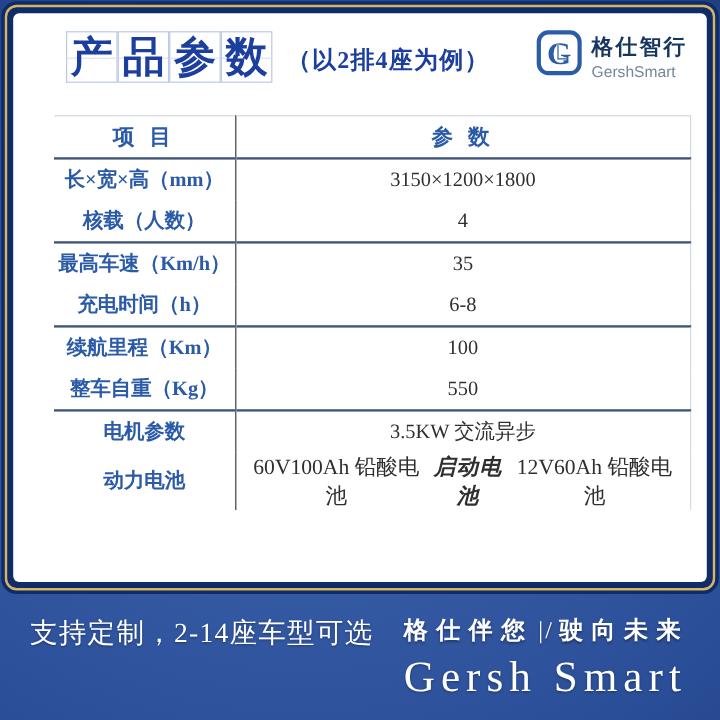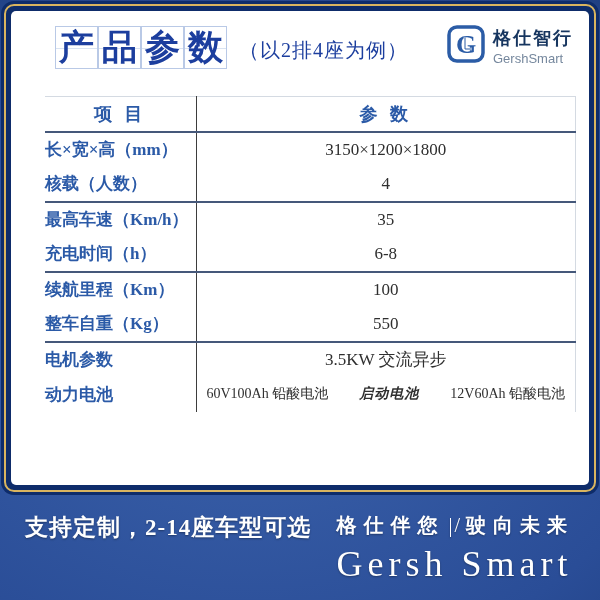--- a/index.html
+++ b/index.html
@@ -17,49 +17,49 @@
   .content { position:absolute; inset:0; padding-top:15px; }
 
   
   .title-row { display:flex; align-items:center; margin-left:44px; }
   .char-box { width:43px; height:43px; border:1px solid #b9c9e6; position:relative;
     display:flex; align-items:center; justify-content:center;
     font-size:35px; font-weight:bold; color:#1c3e9e; }
   .char-box::after { content:""; position:absolute; left:0; right:0; top:50%;
     border-top:1px solid #d9e3f2; }
   .char-box span { position:relative; z-index:1; }
-  .title-suffix { font-size:20px; font-weight:normal; color:#1c3e9e; margin-left:12px;
+  .title-suffix { font-size:20px; font-weight:bold; color:#1c3e9e; margin-left:12px;
     letter-spacing:1px; padding-top:6px; }
 
   
   .logo { position:absolute; top:13px; right:16px; display:flex; align-items:center; gap:7px; }
   .logo-cn { font-size:18px; font-weight:bold; color:#16355f; letter-spacing:2px;
     font-family:Liberation Sans, sans-serif; }
   .logo-en { font-size:13px; color:#75879d; margin-top:1px;
     font-family:"Liberation Sans","DejaVu Sans",sans-serif; }
 
   
   table.spec { border-collapse:collapse; margin:27px 0 0 34px; width:531px;
     border-top:1px solid #d4dae2; border-right:1px solid #d4dae2; table-layout:fixed; }
   table.spec th, table.spec td { height:35px; vertical-align:middle; }
   col.c-label { width:151px; }
   th.h-label, td.t-label { border-right:1.5px solid #3d3d3d; }
   th { font-size:18px; font-weight:bold; color:#2b5aa7; letter-spacing:4px;
     border-bottom:2px solid #45587a; height:34px; }
-  td.t-label { font-size:17px; font-weight:bold; color:#2b5aa7; text-align:left;margin-top:20px; }
+  td.t-label { font-size:17px; font-weight:bold; color:#2b5aa7; text-align:center;margin-top:20px; }
   td.t-value { font-size:17px; color:#2f2f2f; text-align:center; }
   tr.group-start td { border-top:2px solid #45587a; }
   .battery-parts { display:flex; justify-content:space-between; align-items:center;
-    padding:0 10px; font-size:14px; color:#2f2f2f; }
+    padding:0 10px; font-size:18px; color:#2f2f2f; }
   .battery-parts .mid { font-weight:bold; letter-spacing:1px;font-style:italic; }
 
   
   .footer { position:absolute; left:0; right:0; bottom:0; height:102px;
     display:flex; justify-content:space-between; padding:14px 26px 0 25px; color:#ffffff; }
-  .f-line1 { font-size:23px; font-weight:bold; letter-spacing:1px;
+  .f-line1 { font-size:23px; font-weight:normal; letter-spacing:1px;
     text-shadow:0 1px 2px rgba(0,0,0,.35); }
   .f-line2 { font-size:17px; margin-top:14px; letter-spacing:1px;
     text-shadow:0 1px 2px rgba(0,0,0,.35); }
   .f-right { }
   .tagline { font-size:20px; font-weight:bold; letter-spacing:7px;
     text-shadow:0 1px 2px rgba(0,0,0,.35); white-space:nowrap; }
   .tagline .sep { font-weight:normal; letter-spacing:2px; margin:0 4px; }
   .brand-en { font-size:36px; letter-spacing:5px; margin-top:4px;
     font-family:Liberation Serif, serif;
     text-shadow:0 1px 2px rgba(0,0,0,.35); }

